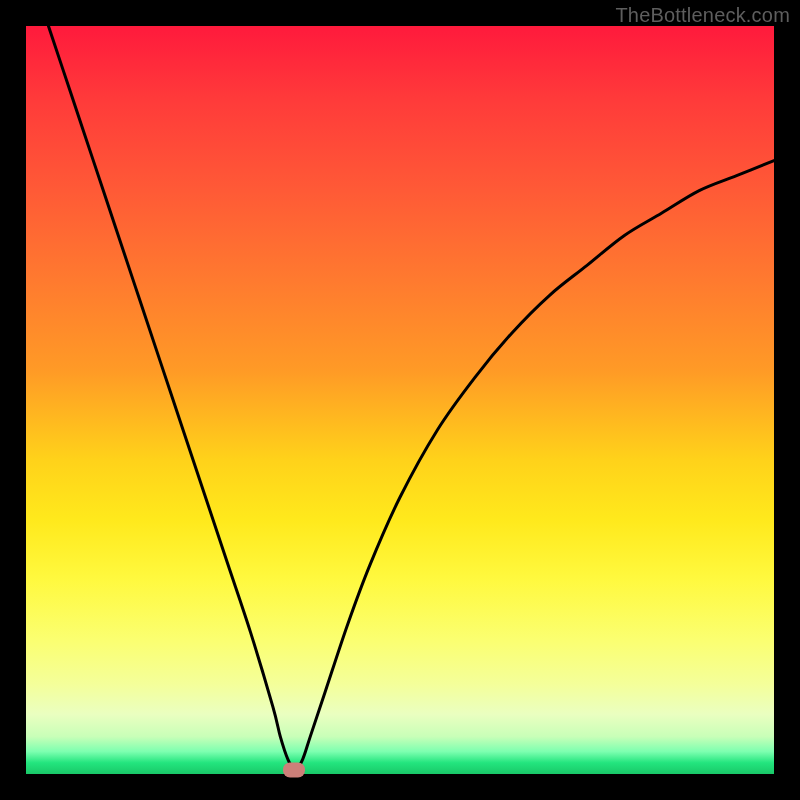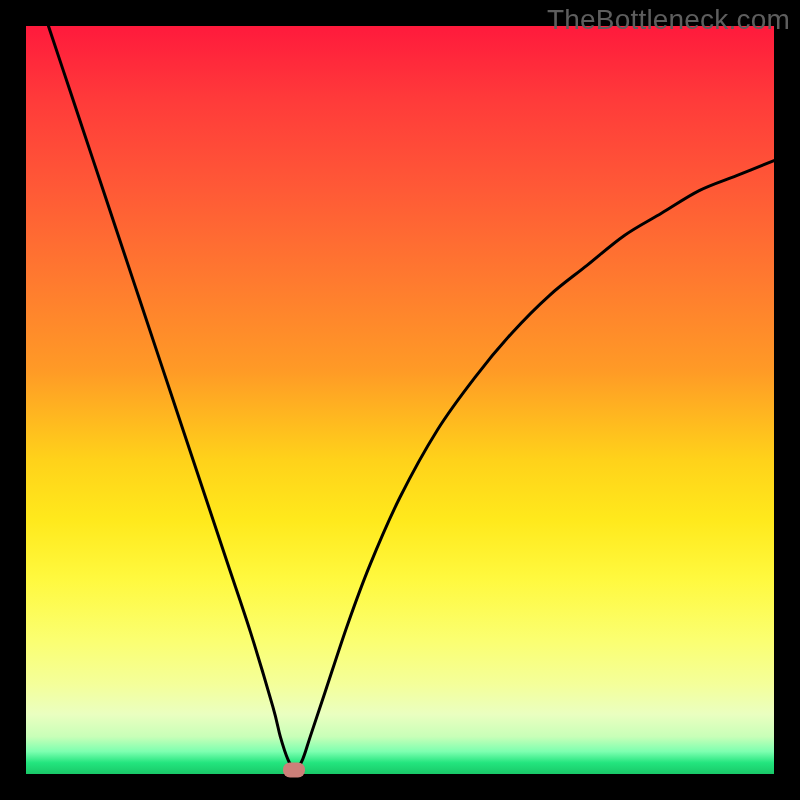--- a/index.html
+++ b/index.html
@@ -51,21 +51,21 @@
     height: 15px;
     background: #cc7f79;
     border-radius: 7px;
     transform: translate(-50%, -50%);
   }
   .attribution {
     position: absolute;
     top: 4px;
     right: 10px;
     color: #5e5e5e;
-    font-size: 28px;
+    font-size: 20px;
     letter-spacing: 0.2px;
     font-weight: 400;
     user-select: none;
     margin-left: 24px;
   }
   svg.curve {
     position: absolute;
     left: 0;
     top: 0;
     width: 748px;

